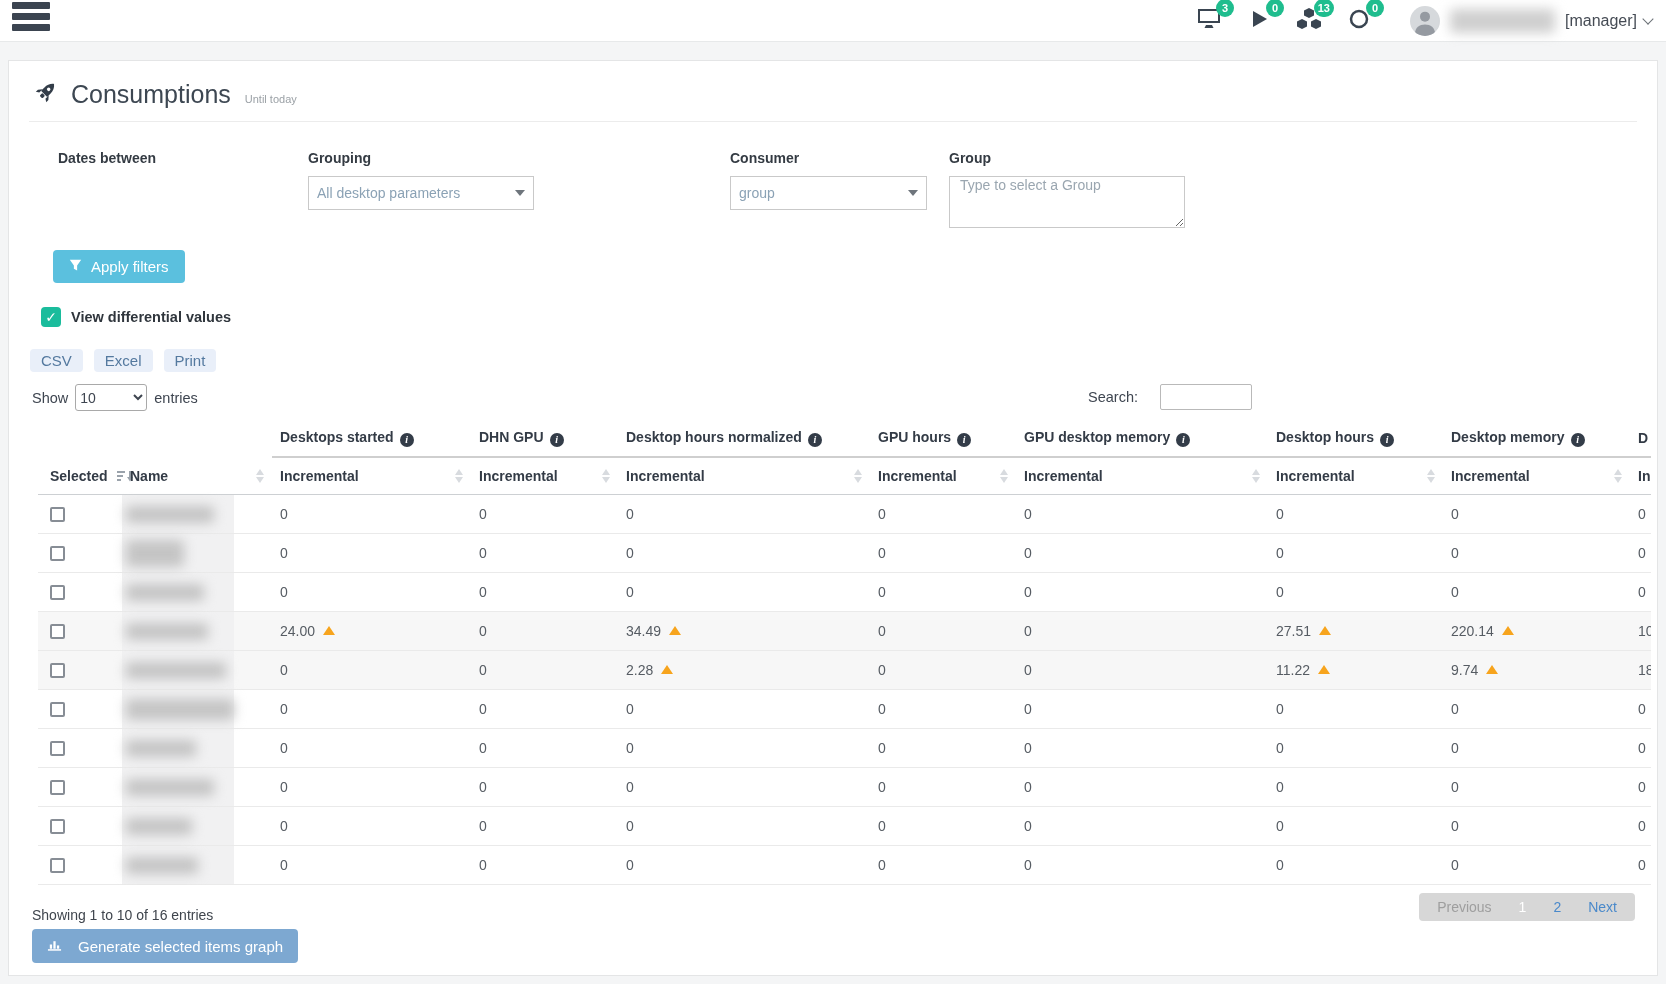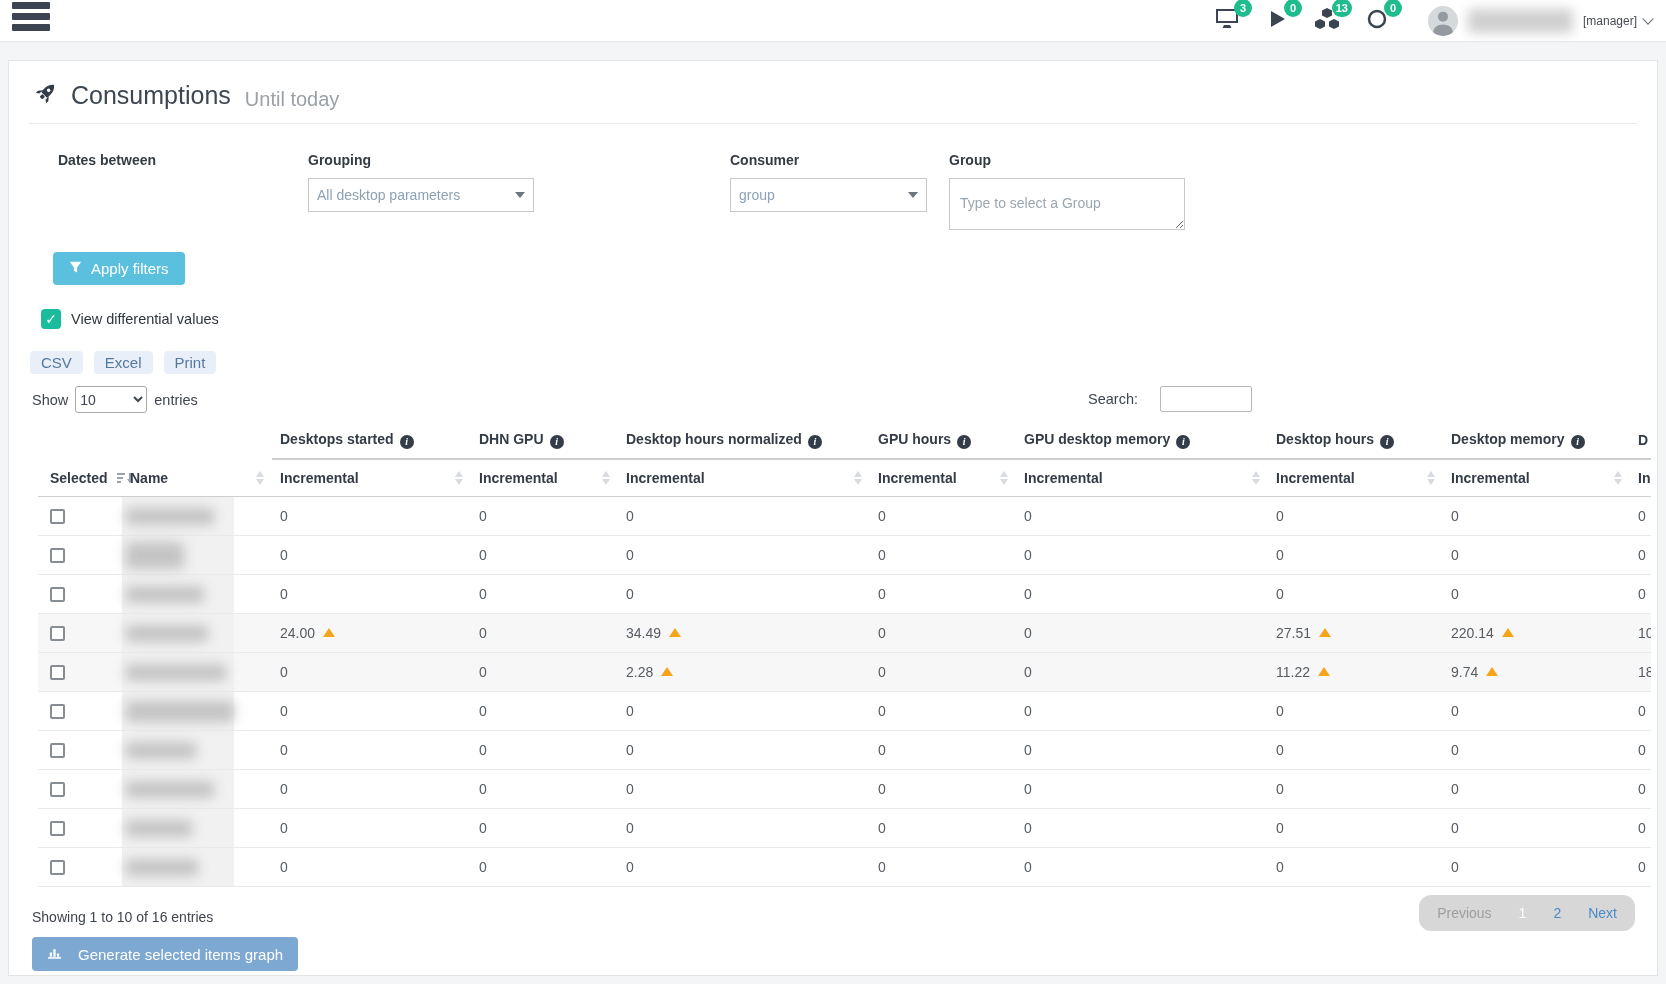--- a/index.html
+++ b/index.html
@@ -11,60 +11,60 @@
     border-bottom:1px solid #e7e9ea; }
   .hamburger { position:absolute; left:12px; top:0; width:44px; padding-top:2px; cursor:pointer; }
   .hamburger .bar { width:38px; height:7px; background:#3b4450; margin-bottom:4px; border-radius:1px; }
   .tb-right { position:absolute; right:14px; top:0; height:42px; display:flex; align-items:center; gap:24px; }
   .notif { position:relative; width:26px; height:26px; display:flex; align-items:center; justify-content:center; cursor:pointer; }
   .nbadge { position:absolute; top:-9px; right:-12px; min-width:18px; height:18px; border-radius:9px;
     background:#1fbd8e; color:#fff; font-size:11px; font-weight:bold; line-height:18px; text-align:center; padding:0 4px; }
   .userbox { display:flex; align-items:center; gap:10px; margin-left:14px; }
   .avatar { width:30px; height:30px; border-radius:50%; background:#d6d9dc; overflow:hidden; }
   .user-blur { width:105px; height:24px; background:#cfcfcf; border-radius:3px; filter:blur(6px); }
-  .role { display:flex; align-items:center; gap:7px; font-size:12px; color:#454b54; cursor:pointer; }
+  .role { display:flex; align-items:center; gap:7px; font-size:16px; color:#454b54; cursor:pointer; }
   .chev { width:8px; height:8px; border-right:1.5px solid #6b7177; border-bottom:1.5px solid #6b7177;
     transform:rotate(45deg); margin-top:-4px; }
 
   
   .card { position:absolute; left:8px; top:60px; width:1650px; height:916px; background:#fff;
     border:1px solid #e4e5e6; padding:0 20px; overflow:hidden; }
   .page-title { display:flex; align-items:center; gap:12px; margin-top:18px; margin-left:4px; }
   .page-title .t-main { font-size:25px; font-weight:500; color:#3d4752; }
-  .page-title .t-sub { font-size:20px; color:#9ba1a6; margin-left:2px; margin-top:9px; }
+  .page-title .t-sub { font-size:11px; color:#9ba1a6; margin-left:2px; margin-top:9px; }
   .title-hr { border-bottom:1px solid #ececec; margin-top:12px; }
 
   
   .filters { display:flex; margin-top:28px; margin-left:29px; }
   .fcol1 { width:234px; margin-right:16px; }
   .fcol2 { width:226px; margin-right:196px; }
   .fcol3 { width:197px; margin-right:22px; }
   .fcol4 { width:236px; }
   .f-label { font-size:14px; font-weight:bold; color:#343b43; margin-bottom:10px; }
   .f-box { height:34px; border:1px solid #c9c9c9; background:#fff; display:flex; align-items:center;
     padding:0 8px; font-size:14px; cursor:pointer; white-space:nowrap; overflow:hidden; }
   .date-box { font-size:12.5px; letter-spacing:-0.3px; color:#4a4a4a; }
   .caret-sm { width:0; height:0; border-left:4px solid transparent; border-right:4px solid transparent;
     border-top:5px solid #4a4a4a; margin-left:7px; flex:none; }
   .sel-box { justify-content:space-between; }
   .sel-text { color:#8ba2b5; }
   .caret-dd { width:0; height:0; border-left:5px solid transparent; border-right:5px solid transparent;
     border-top:6px solid #6e757c; flex:none; }
-  .f-area { width:236px; height:52px; border:1px solid #c9c9c9; resize:both; padding:16px 10px;
+  .f-area { width:236px; height:52px; border:1px solid #c9c9c9; resize:both; padding:0 10px;
     font-size:14px; font-family:inherit; color:#4a4a4a; }
   .f-area::placeholder { color:#9aa6b0; }
 
   .apply-btn { margin:18px 0 0 24px; background:#5bc0de; border:none; border-radius:4px; color:#fff;
     font-size:15px; padding:8px 16px; display:inline-flex; align-items:center; gap:9px; cursor:pointer; font-family:inherit; }
 
   .diff-row { margin-top:24px; margin-left:12px; display:flex; align-items:center; gap:10px; }
   .checkbox-on { width:20px; height:20px; background:#1abc9c; border-radius:4px; cursor:pointer;
     color:#fff; text-align:center; }
   .checkbox-on::after { content:"✓"; font-size:14px; font-weight:bold; line-height:20px; }
-  .diff-label { font-size:14.5px; font-weight:normal; color:#2f353c; }
+  .diff-label { font-size:14.5px; font-weight:bold; color:#2f353c; }
 
   .export-row { margin-top:22px; display:flex; gap:11px; margin-left:1px; }
   .export-btn { background:#e9eff9; color:#54799f; font-size:15px; padding:3px 11px; border-radius:4px;
     border:none; cursor:pointer; font-family:inherit; }
 
   .controls-row { margin-top:12px; display:flex; justify-content:space-between; align-items:flex-start; }
   .len-box { display:flex; align-items:center; gap:7px; margin-left:3px; font-size:14.5px; color:#3e4550; }
   .len-box select { width:72px; height:27px; font-size:14px; color:#3e4550; border:1px solid #a9a9a9;
     border-radius:3px; background:#fff; font-family:inherit; }
   .search-box { display:flex; align-items:center; gap:22px; font-size:14.5px; color:#3e4550; margin-right:385px; }
@@ -99,21 +99,21 @@
     background:#fff; cursor:pointer; vertical-align:middle; }
   td.col-name { padding:0; }
   .name-strip { height:38px; width:112px; background:#f1f1f2; display:flex; align-items:center; padding-left:4px; }
   .blur-blob { display:inline-block; background:#c4c4c4; border-radius:2px; filter:blur(6px); }
   .trend-up { display:inline-block; width:0; height:0; border-left:6px solid transparent;
     border-right:6px solid transparent; border-bottom:9px solid #f7a41d; margin-left:8px; vertical-align:1px; }
 
   
   .table-footer { display:flex; justify-content:space-between; align-items:flex-start; margin-top:8px; }
   .info-text { font-size:14px; color:#3f454d; margin-top:14px; margin-left:3px; }
-  .pagination { background:#d7d7d7; border-radius:12px; height:36px; display:flex; align-items:center;
+  .pagination { background:#d7d7d7; border-radius:4px; height:28px; display:flex; align-items:center;
     padding:0 18px; gap:27px; font-size:14px; margin-right:2px; }
   .pg-prev { color:#9e9e9e; cursor:default; }
   .pg-num { color:#4a89ca; cursor:pointer; }
   .pg-num.current { color:#ffffff; cursor:default; }
   .pg-next { color:#4a89ca; cursor:pointer; }
   .generate-btn { margin-top:6px; margin-left:3px; background:#7da8d1; border:none; border-radius:4px;
     color:#fff; font-size:15px; padding:8px 15px; display:inline-flex; align-items:center; gap:16px;
     cursor:pointer; font-family:inherit; }
 </style>
 </head>

